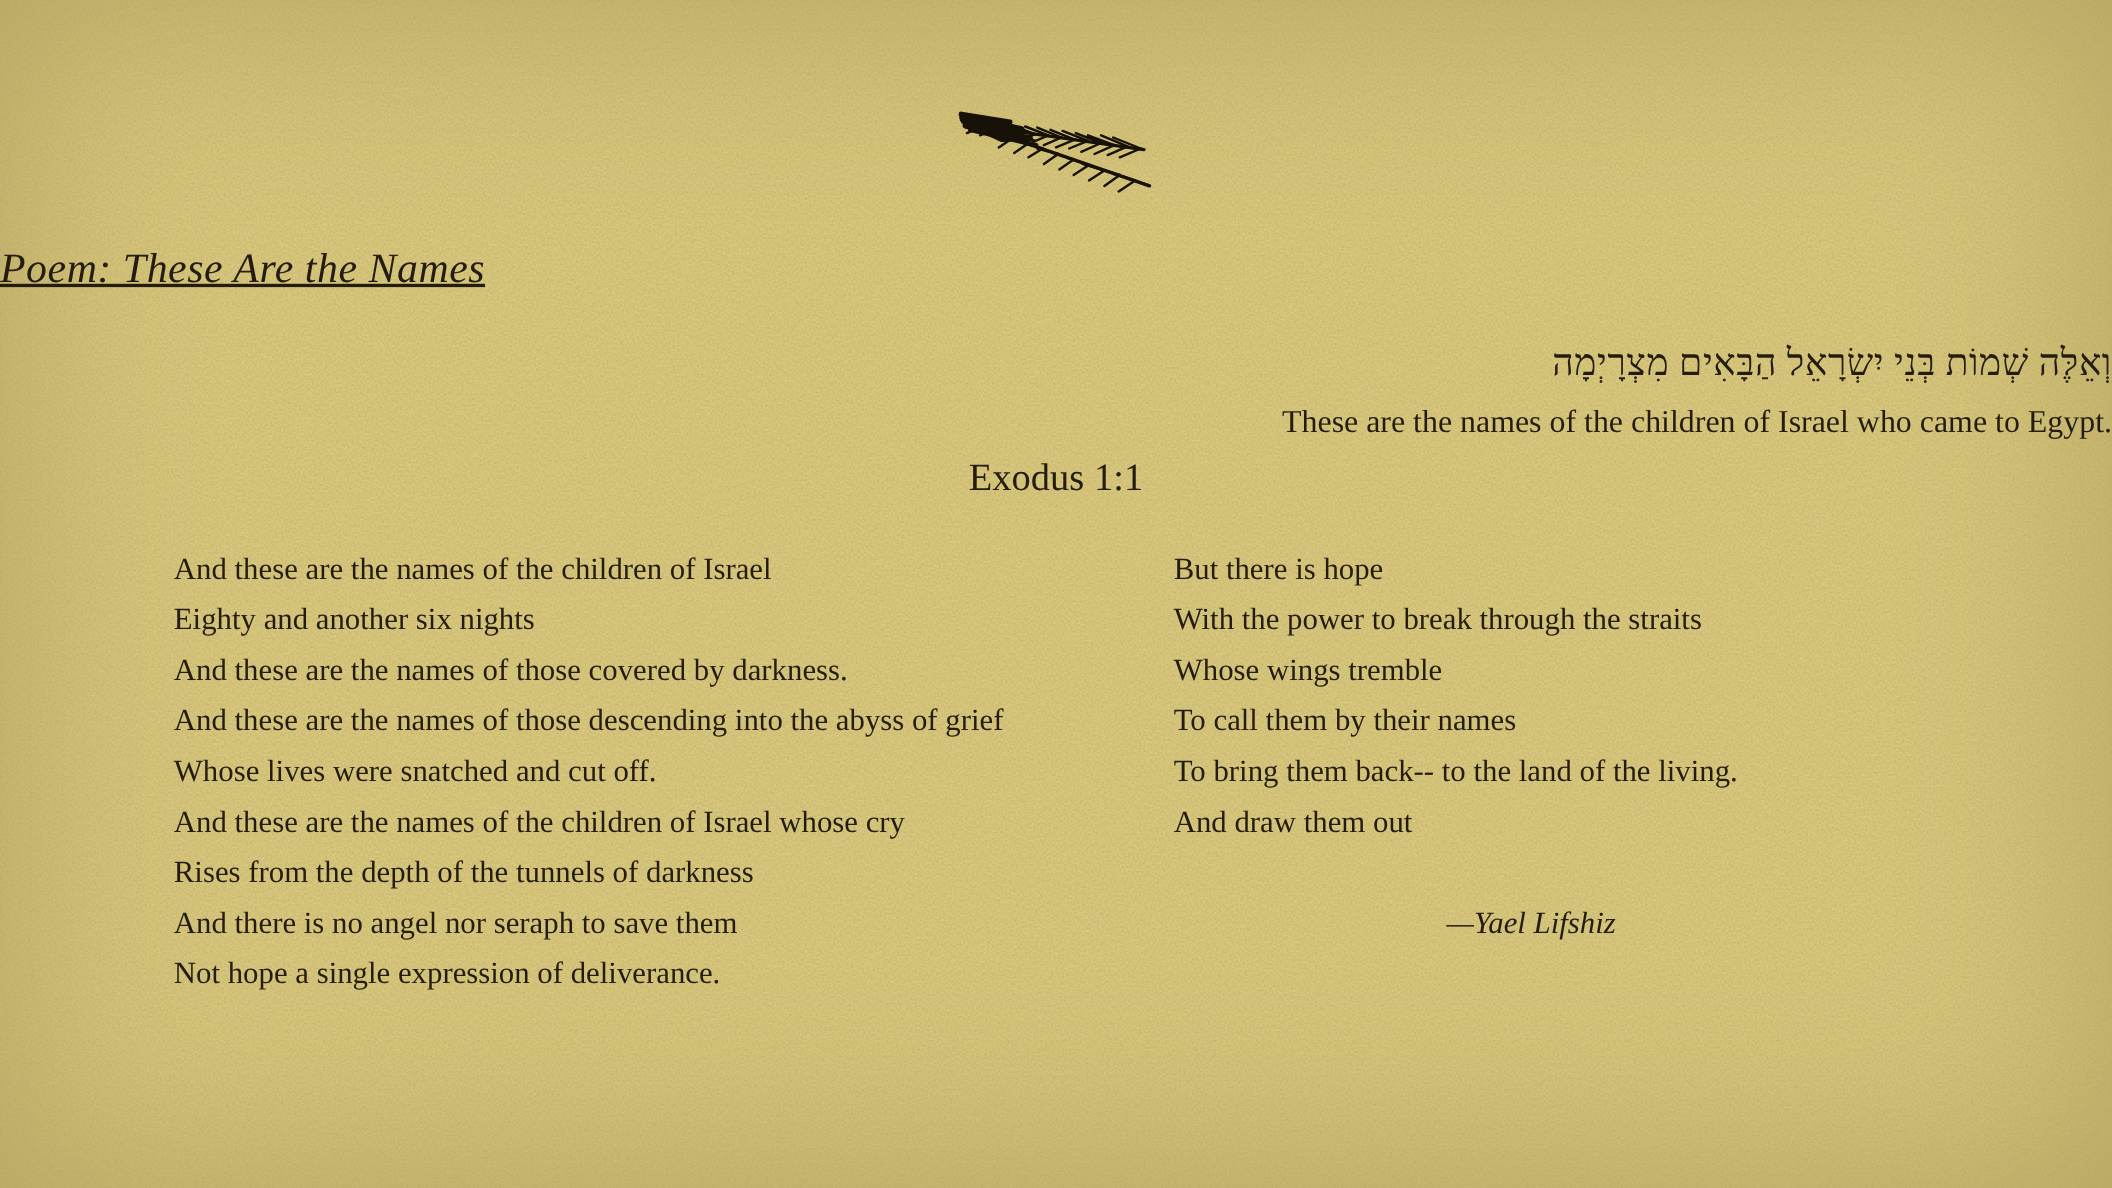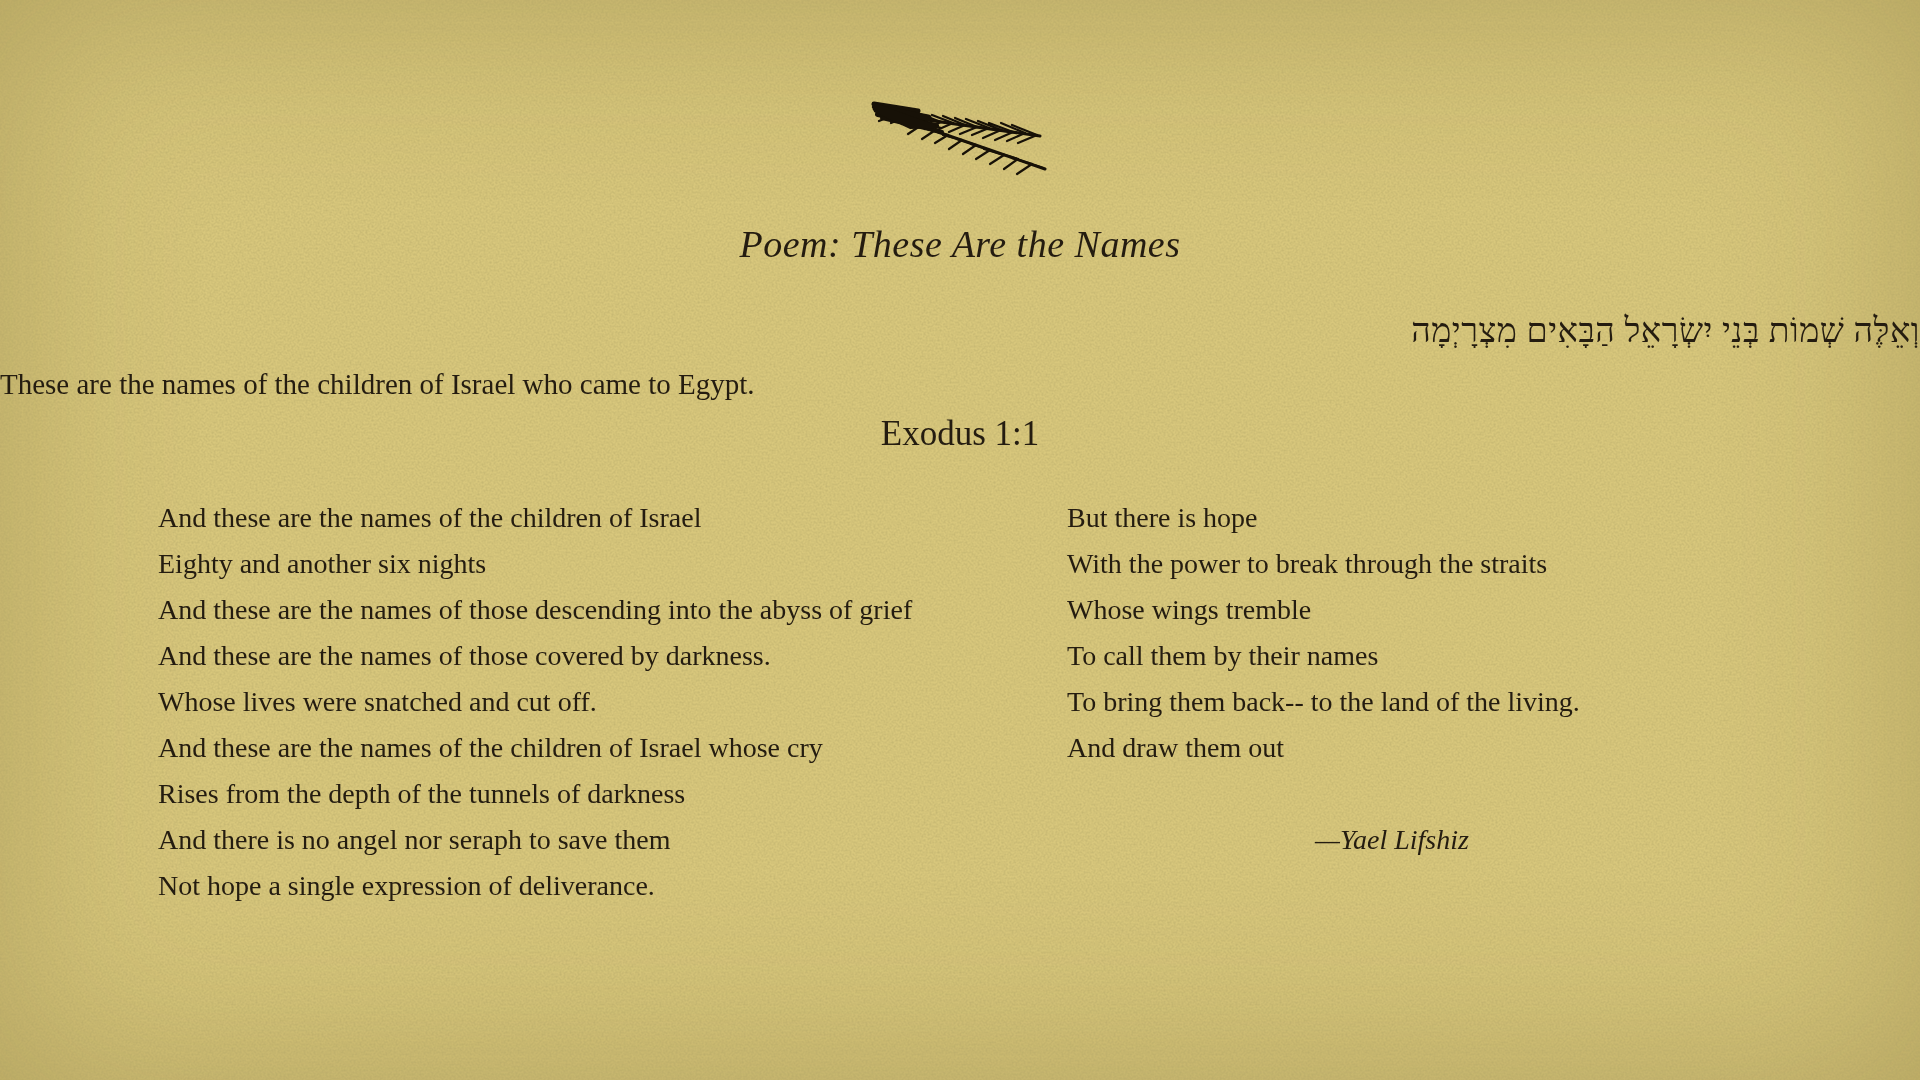--- a/index.html
+++ b/index.html
@@ -32,45 +32,46 @@
     width: 220px;
     height: 95px;
   }
 
   .title {
     position: absolute;
     left: 0;
     top: 222px;
     width: 100%;
     margin: 0;
-    text-align: center;
+    text-align: left;
     font-size: 38px;
     font-weight: 400;
     font-style: italic;
     letter-spacing: 0.5px;
+    text-decoration: underline;
   }
 
   .hebrew {
     position: absolute;
     left: 0;
     top: 312px;
     width: 100%;
     text-align: right;
     direction: rtl;
     font-family: Liberation Serif, serif;
     font-size: 34px;
     letter-spacing: 0.5px;
   }
 
   .translation {
     position: absolute;
     left: 0;
     top: 368px;
     width: 100%;
-    text-align: left;
+    text-align: right;
     font-size: 29px;
   }
 
   .citation {
     position: absolute;
     left: 0;
     top: 414px;
     width: 100%;
     text-align: center;
     font-size: 35px;
@@ -140,22 +141,22 @@
 
   <div class="hebrew" dir="rtl" lang="he">וְאֵלֶּה שְׁמוֹת בְּנֵי יִשְׂרָאֵל הַבָּאִים מִצְרָיְמָה</div>
 
   <div class="translation">These are the names of the children of Israel who came to Egypt.</div>
 
   <div class="citation">Exodus 1:1</div>
 
   <div class="col col-left">
     <div class="poem-line">And these are the names of the children of Israel</div>
     <div class="poem-line">Eighty and another six nights</div>
+    <div class="poem-line">And these are the names of those covered by darkness.</div>
     <div class="poem-line">And these are the names of those descending into the abyss of grief</div>
-    <div class="poem-line">And these are the names of those covered by darkness.</div>
     <div class="poem-line">Whose lives were snatched and cut off.</div>
     <div class="poem-line">And these are the names of the children of Israel whose cry</div>
     <div class="poem-line">Rises from the depth of the tunnels of darkness</div>
     <div class="poem-line">And there is no angel nor seraph to save them</div>
     <div class="poem-line">Not hope a single expression of deliverance.</div>
   </div>
 
   <div class="col col-right">
     <div class="poem-line">But there is hope</div>
     <div class="poem-line">With the power to break through the straits</div>

